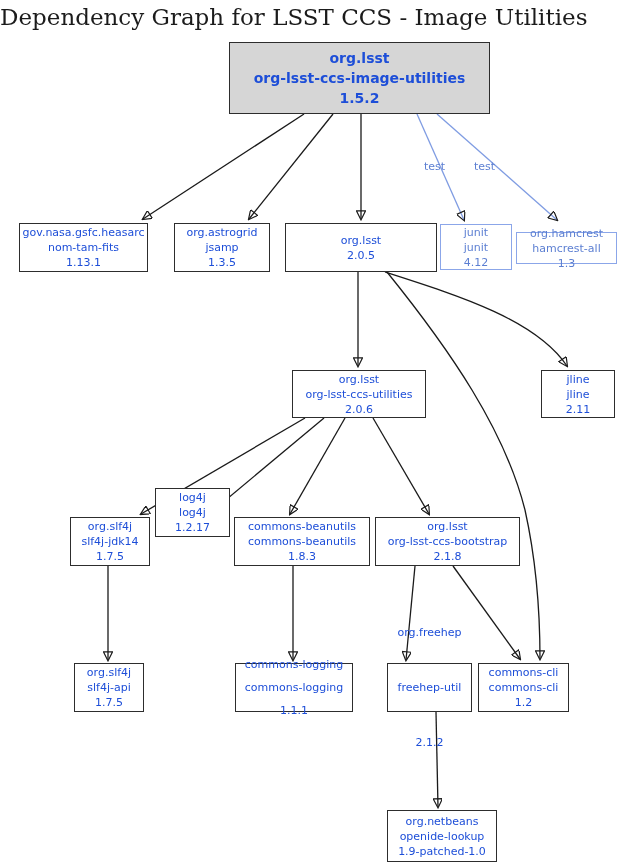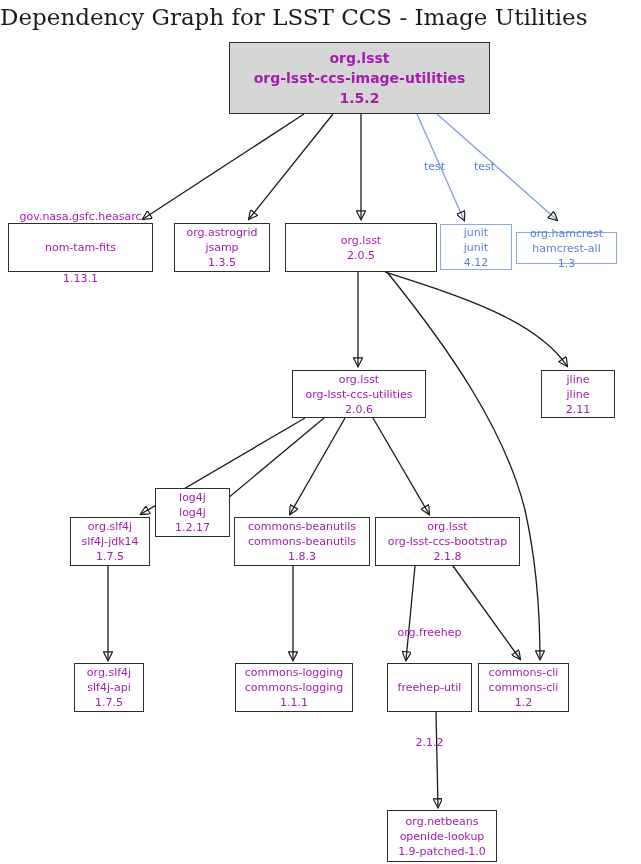--- a/index.html
+++ b/index.html
@@ -22,21 +22,21 @@
   .edges-layer { position:absolute; left:0; top:0; width:641px; height:864px; }
   .edges-layer path { fill:none; stroke:#1a1a1a; stroke-width:1.3; }
   .edges-layer path.test-edge { stroke:#7f9ce2; }
   .node {
     position:absolute;
     background:#ffffff;
     border:1.5px solid #2d2d2d;
     display:flex; flex-direction:column; justify-content:center;
     text-align:center;
     font-size:11px; line-height:15px;
-    color:#a21caf;
+    color:#1d4ed8;
     white-space:nowrap;
   }
   .node.root {
     background:#d6d6d6;
     border-width:1.8px;
     font-size:14px; line-height:20px;
     font-weight:600;
   }
   .node.test {
     border-color:#8ba6e9;
@@ -85,21 +85,21 @@
 
   <div class="edge-label" style="left:424px; top:160px;">test</div>
   <div class="edge-label" style="left:474px; top:160px;">test</div>
 
   <div class="node root" style="left:229px; top:42px; width:261px; height:72px;">
     <div>org.lsst</div>
     <div>org-lsst-ccs-image-utilities</div>
     <div>1.5.2</div>
   </div>
 
-  <div class="node" style="left:8px; top:223px; width:145px; height:49px;gap:16px;">
+  <div class="node" style="left:19px; top:223px; width:129px; height:49px;">
     <div>gov.nasa.gsfc.heasarc</div>
     <div>nom-tam-fits</div>
     <div>1.13.1</div>
   </div>
 
   <div class="node" style="left:174px; top:223px; width:96px; height:49px;justify-content:center;">
     <div>org.astrogrid</div>
     <div>jsamp</div>
     <div>1.3.5</div>
   </div>
@@ -156,21 +156,21 @@
     <div>org-lsst-ccs-bootstrap</div>
     <div>2.1.8</div>
   </div>
 
   <div class="node" style="left:74px; top:663px; width:70px; height:49px;">
     <div>org.slf4j</div>
     <div>slf4j-api</div>
     <div>1.7.5</div>
   </div>
 
-  <div class="node" style="left:235px; top:663px; width:118px; height:49px;">
+  <div class="node" style="left:235px; top:663px; width:118px; height:49px;gap:8px;">
     <div>commons-logging</div>
     <div>commons-logging</div>
     <div>1.1.1</div>
   </div>
 
   <div class="node" style="left:387px; top:663px; width:85px; height:49px;gap:40px;">
     <div>org.freehep</div>
     <div>freehep-util</div>
     <div>2.1.2</div>
   </div>

